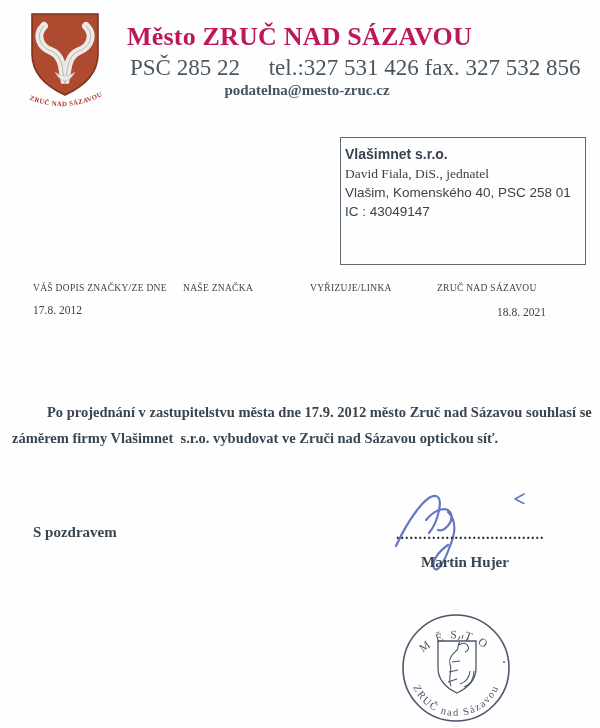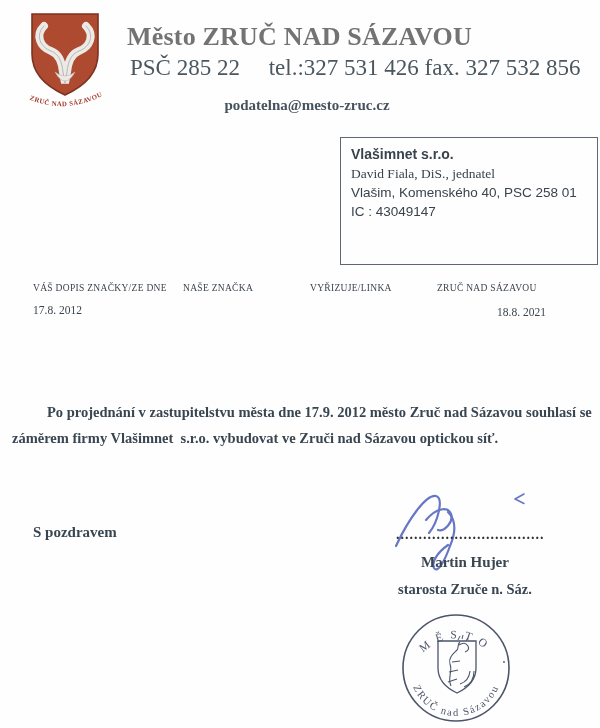--- a/index.html
+++ b/index.html
@@ -5,28 +5,28 @@
   html,body{margin:0;padding:0;background:#e9e9e9;}
   .page{
     position:relative;width:600px;height:728px;margin:0 auto;
     background:#fefefe;overflow:hidden;
     font-family:"Liberation Serif", serif;color:#333f49;
   }
   .abs{position:absolute;}
 
   
   .head-block{left:118px;top:22px;width:470px;}
-  .muni-title{font-size:26px;font-weight:bold;color:#737373;padding-left:9px;letter-spacing:.2px;white-space:nowrap;}
+  .muni-title{font-size:26px;font-weight:bold;color:#be185d;padding-left:9px;letter-spacing:.2px;white-space:nowrap;}
   .muni-contact{font-size:23px;color:#4a5761;padding-left:12px;margin-top:3px;white-space:nowrap;}
-  .muni-email{font-size:15px;font-weight:bold;color:#46535e;width:378px;text-align:center;margin-top:16px;}
+  .muni-email{font-size:15px;font-weight:bold;color:#46535e;width:378px;text-align:center;margin-top:1px;}
 
   
   .recipient-box{
     left:340px;top:137px;width:236px;height:112px;
-    border:1.5px solid #5d6873;padding:7px 10px;box-sizing:content-box;
+    border:1.5px solid #5d6873;padding:7px 4px;box-sizing:content-box;
     font-family:"Liberation Sans", sans-serif;font-size:13.5px;color:#39434d;line-height:19px;
   }
   .recipient-box .company{font-weight:bold;font-size:14px;}
   .recipient-box .serif-line{font-family:"Liberation Serif", serif;}
 
   
   .ref-label{top:283px;font-size:9.5px;color:#3b444d;letter-spacing:.3px;white-space:nowrap;}
   .date{font-size:11.5px;color:#3b444d;white-space:nowrap;}
 
   
@@ -95,21 +95,20 @@
       <path d="M 8,62 C 20,36 38,10 48,12 C 56,14 50,38 41,49" stroke-width="2.2"></path>
       <path d="M 38,36 C 48,24 60,22 63,30 C 66,38 56,48 50,46" stroke-width="2.2"></path>
       <path d="M 60,28 C 68,36 68,48 62,62 C 57,76 50,90 46,84 C 43,78 50,68 60,61" stroke-width="2.2"></path>
       <path d="M 136,10 l -9,5 l 9,4.5" stroke-width="1.6"></path>
     </g>
   </svg>
 
   <div class="abs sig-dots">.................................</div>
 
   <div class="abs signer-name">Martin Hujer</div>
-  <div class="abs signer-title">starosta Zruče n. Sáz.</div>
 
   <svg class="abs" style="left:396px;top:612px;" width="122" height="114" viewBox="0 0 122 114">
     <g stroke="#4b556a" fill="none">
       <circle cx="60" cy="56" r="53" stroke-width="1.6"></circle>
 
       <g stroke-width="1.3">
         <path d="M 42,29 H 80 V 56 Q 80 72 61 81 Q 42 72 42 56 Z"></path>
         <path d="M 55,74 C 51,66 57,60 54,52 C 52,46 57,42 61,38 C 63,36 61,32 64,30" stroke-width="1.1"></path>
         <path d="M 63,33 q 6,-4 9,1 q 2,4 -3,6" stroke-width="1.1"></path>
         <path d="M 52,70 l 9,-3 M 53,60 l 9,-2 M 56,50 l 8,-1" stroke-width="1.1"></path>

